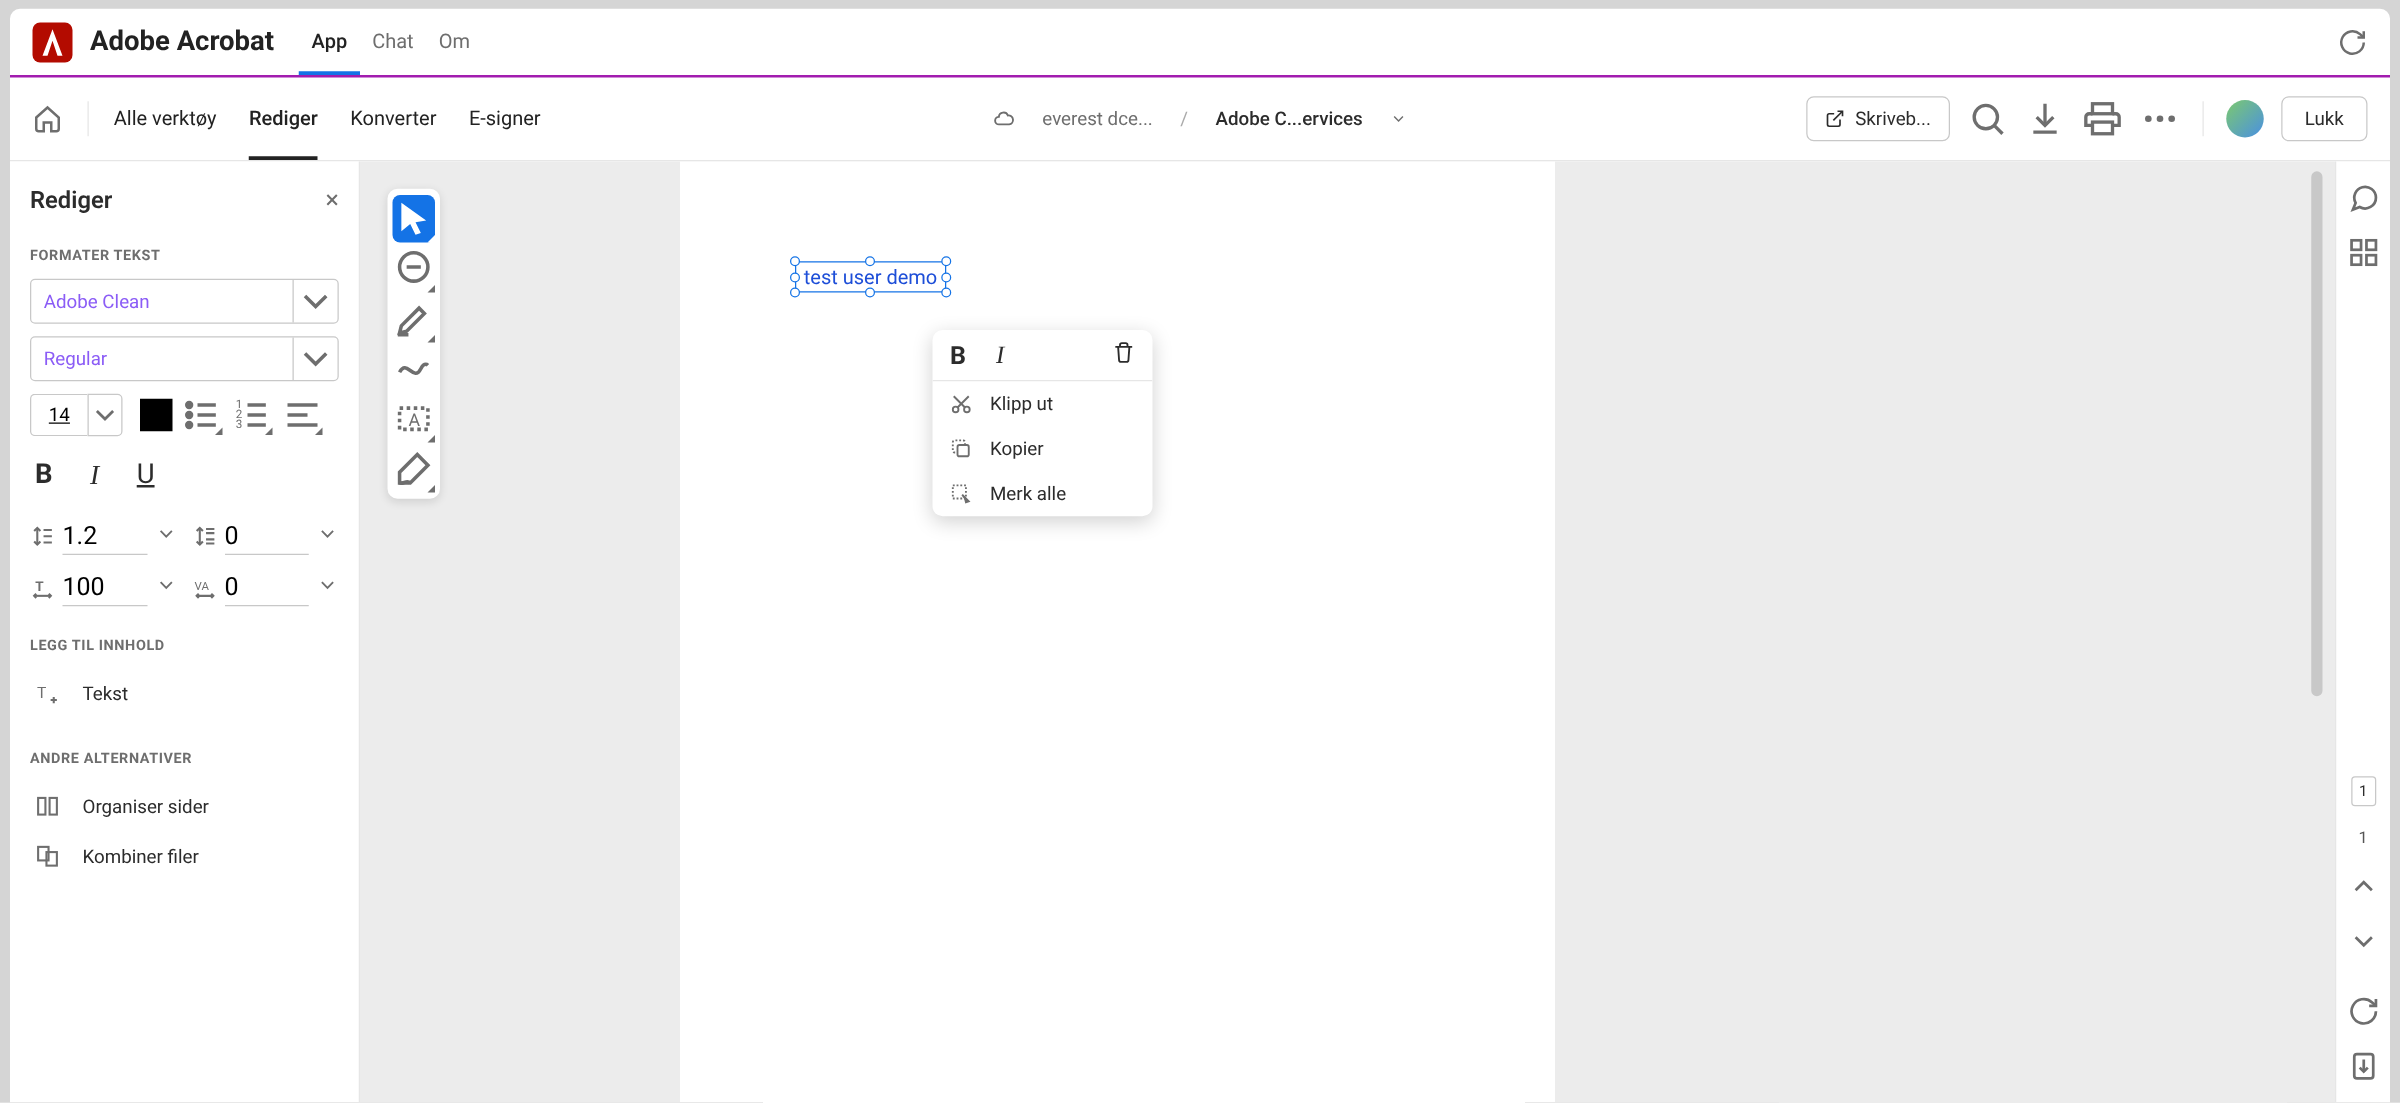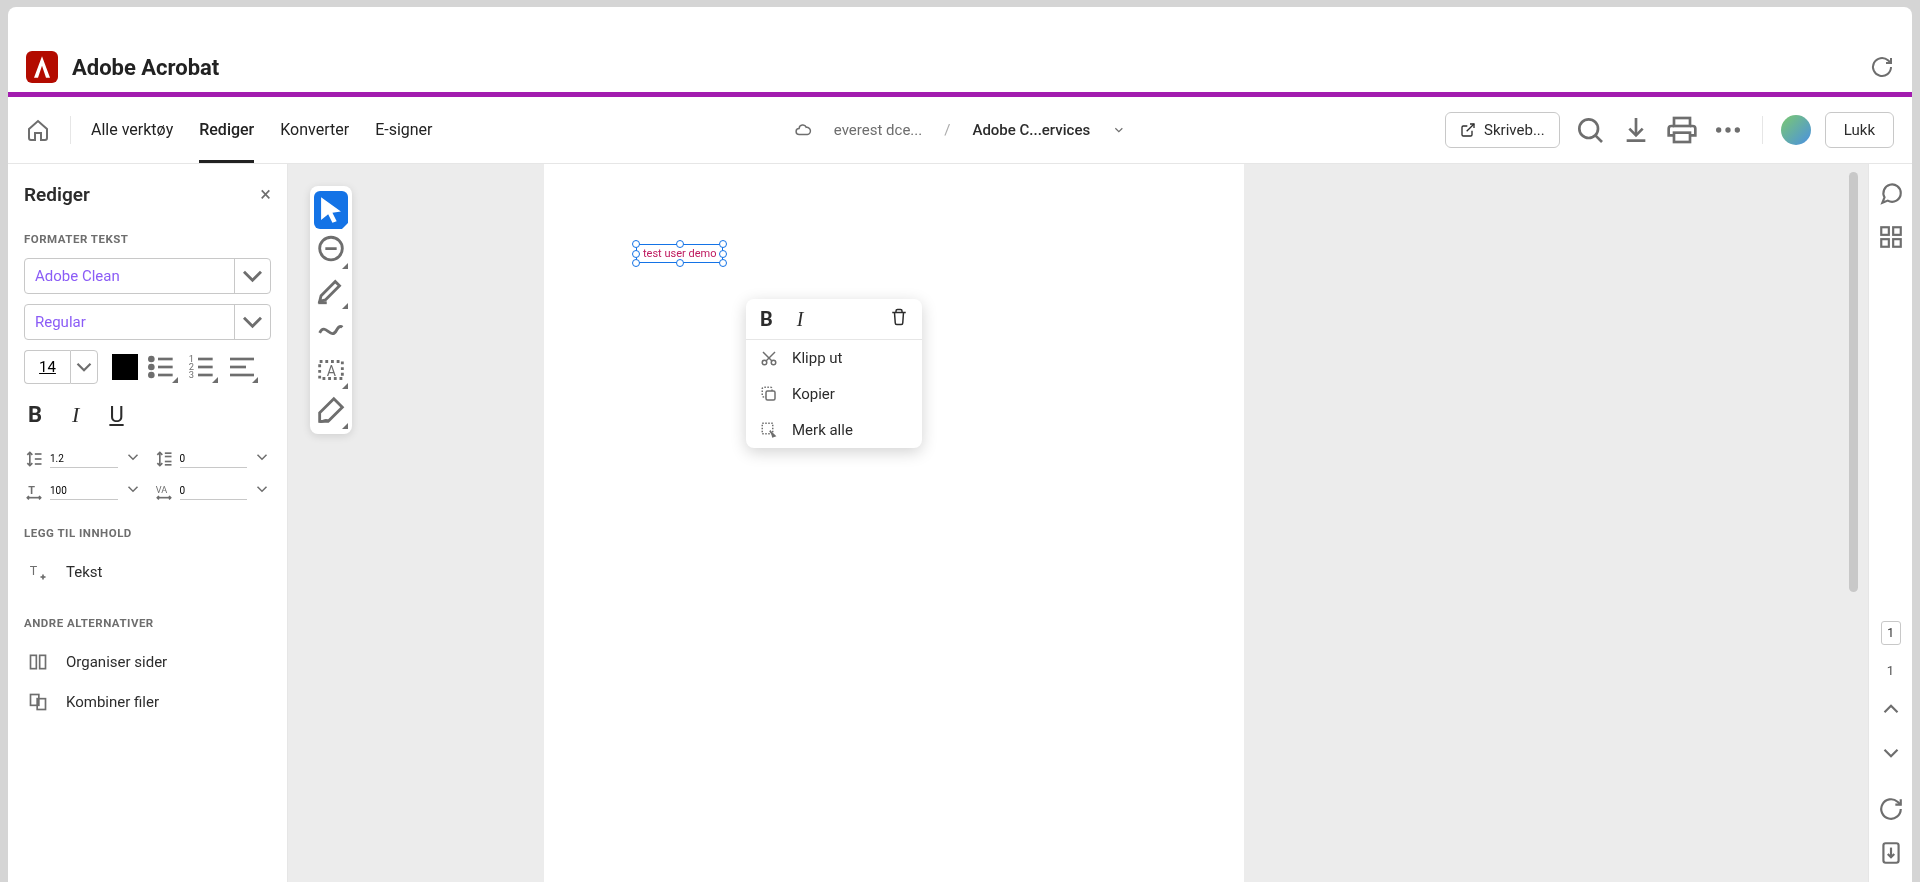--- a/index.html
+++ b/index.html
@@ -1,20 +1,20 @@
 <!DOCTYPE html>
 <html><head>
 <meta charset="utf-8">
 <style>
   * { box-sizing: border-box; margin: 0; padding: 0; font-family: -apple-system, BlinkMacSystemFont, "Segoe UI", Roboto, sans-serif; }
   body { background: #d5d5d5; width: 1920px; height: 882px; overflow: hidden; position: relative; }
   .app-frame { position: absolute; top: 7px; left: 8px; right: 8px; bottom: 0; background: #fff; border-radius: 8px 8px 0 0; overflow: hidden; display: flex; flex-direction: column; }
 
   
-  .top-header { height: 55px; display: flex; align-items: center; padding: 0 18px; border-bottom: 5px solid #a21caf; margin-top: 35px; }
+  .top-header { height: 55px; display: flex; align-items: center; padding: 0 18px; border-bottom: 2px solid #a21caf; }
   .app-logo { width: 32px; height: 32px; background: #b30b00; border-radius: 6px; display: flex; align-items: center; justify-content: center; color: #fff; font-size: 20px; }
   .app-title { font-size: 22px; font-weight: 700; margin-left: 14px; color: #222; }
   .top-tabs { display: flex; margin-left: 20px; }
   .top-tab { font-size: 16px; padding: 16px 10px 15px; color: #6e6e6e; cursor: pointer; }
   .top-tab.active { color: #222; font-weight: 500; border-bottom: 3px solid #1473e6; }
   .top-right-icon { margin-left: auto; width: 24px; height: 24px; color: #6e6e6e; cursor: pointer; display: flex; align-items: center; justify-content: center; }
 
   
   .toolbar { height: 67px; display: flex; align-items: center; padding: 0 18px; border-bottom: 1px solid #e6e6e6; position: relative; }
   .home-btn { width: 24px; height: 24px; color: #6e6e6e; cursor: pointer; display: flex; align-items: center; justify-content: center; }
@@ -53,36 +53,36 @@
   .list-icon-btn { width: 32px; height: 32px; display: flex; align-items: center; justify-content: center; color: #6e6e6e; cursor: pointer; position: relative; }
   .corner-tri { position: absolute; right: 0; bottom: 0; width: 0; height: 0; border-left: 6px solid transparent; border-bottom: 6px solid #6e6e6e; }
 
   .style-row { display: flex; gap: 30px; padding: 6px 4px 20px; }
   .style-btn { font-size: 22px; cursor: pointer; color: #2c2c2c; }
   .underline { text-decoration: underline; }
 
   .spacing-row { display: flex; gap: 12px; margin-bottom: 10px; }
   .spacing-item { display: flex; align-items: center; gap: 6px; flex: 1; }
   .spacing-icon { width: 20px; height: 20px; color: #6e6e6e; flex-shrink: 0; }
-  .spacing-val { flex: 1; border-bottom: 1px solid #c8c8c8; font-size: 10px; padding: 3px 0; }
+  .spacing-val { flex: 1; border-bottom: 1px solid #c8c8c8; font-size: 20px; padding: 3px 0; }
   .spacing-chev { width: 18px; cursor: pointer; }
 
   .add-content { margin-top: 24px; }
   .content-item { display: flex; align-items: center; gap: 18px; padding: 10px 4px; font-size: 15px; color: #2c2c2c; cursor: pointer; }
   .content-icon { width: 20px; height: 20px; color: #6e6e6e; }
 
   
   .canvas-area { flex: 1; position: relative; background: #ececec; overflow: hidden; }
   .vert-toolbar { position: absolute; left: 22px; top: 22px; width: 42px; background: #fff; border-radius: 8px; box-shadow: 0 2px 8px rgba(0,0,0,0.12); display: flex; flex-direction: column; align-items: center; padding: 5px; gap: 2px; }
   .vt-btn { width: 34px; height: 38px; display: flex; align-items: center; justify-content: center; color: #6e6e6e; cursor: pointer; border-radius: 6px; position: relative; }
   .vt-btn.active { background: #1473e6; color: #fff; }
   .vt-btn .corner-tri { border-bottom-color: currentColor; }
 
   .page { position: absolute; left: 256px; top: 0; width: 700px; height: 100%; background: #fff; }
-  .text-box { position: absolute; left: 92px; top: 80px; border: 1.5px solid #1473e6; padding: 2px 6px; font-size: 11px; color: #be185d; }
+  .text-box { position: absolute; left: 92px; top: 80px; border: 1.5px solid #1473e6; padding: 2px 6px; font-size: 16px; color: #1d4ed8; }
   .handle { position: absolute; width: 8px; height: 8px; border: 1.5px solid #1473e6; background: #fff; border-radius: 50%; }
   .h-tl { top: -5px; left: -5px; } .h-tr { top: -5px; right: -5px; }
   .h-bl { bottom: -5px; left: -5px; } .h-br { bottom: -5px; right: -5px; }
   .h-t { top: -5px; left: 50%; margin-left: -4px; } .h-b { bottom: -5px; left: 50%; margin-left: -4px; }
   .h-l { left: -5px; top: 50%; margin-top: -4px; } .h-r { right: -5px; top: 50%; margin-top: -4px; }
 
   .context-menu { position: absolute; left: 202px; top: 135px; width: 176px; background: #fff; border-radius: 8px; box-shadow: 0 4px 16px rgba(0,0,0,0.18); overflow: hidden; }
   .ctx-iconrow { display: flex; align-items: center; padding: 8px 14px; border-bottom: 1px solid #e6e6e6; gap: 24px; }
   .ctx-icon { font-size: 20px; cursor: pointer; color: #2c2c2c; }
   .ctx-trash { margin-left: auto; }
@@ -105,20 +105,25 @@
 
 <div class="app-frame">
 
   <div class="top-header">
     <div class="app-logo">
       <svg viewBox="0 0 24 24" fill="white">
           <path d="M6 20 L12 4 L18 20 L15 20 L12 11 L9 20 Z"></path>
         </svg>
     </div>
     <div class="app-title">Adobe Acrobat</div>
+    <div class="top-tabs">
+      <div class="top-tab active">App</div>
+      <div class="top-tab">Chat</div>
+      <div class="top-tab">Om</div>
+    </div>
     <div class="top-right-icon">
       <svg viewBox="0 0 24 24" fill="none" stroke="currentColor" stroke-width="2">
           <path d="M21 12a9 9 0 1 1-3-6.7L21 8"></path>
           <path d="M21 3v5h-5"></path>
         </svg>
     </div>
   </div>
 
   <div class="toolbar">
     <div class="home-btn">

